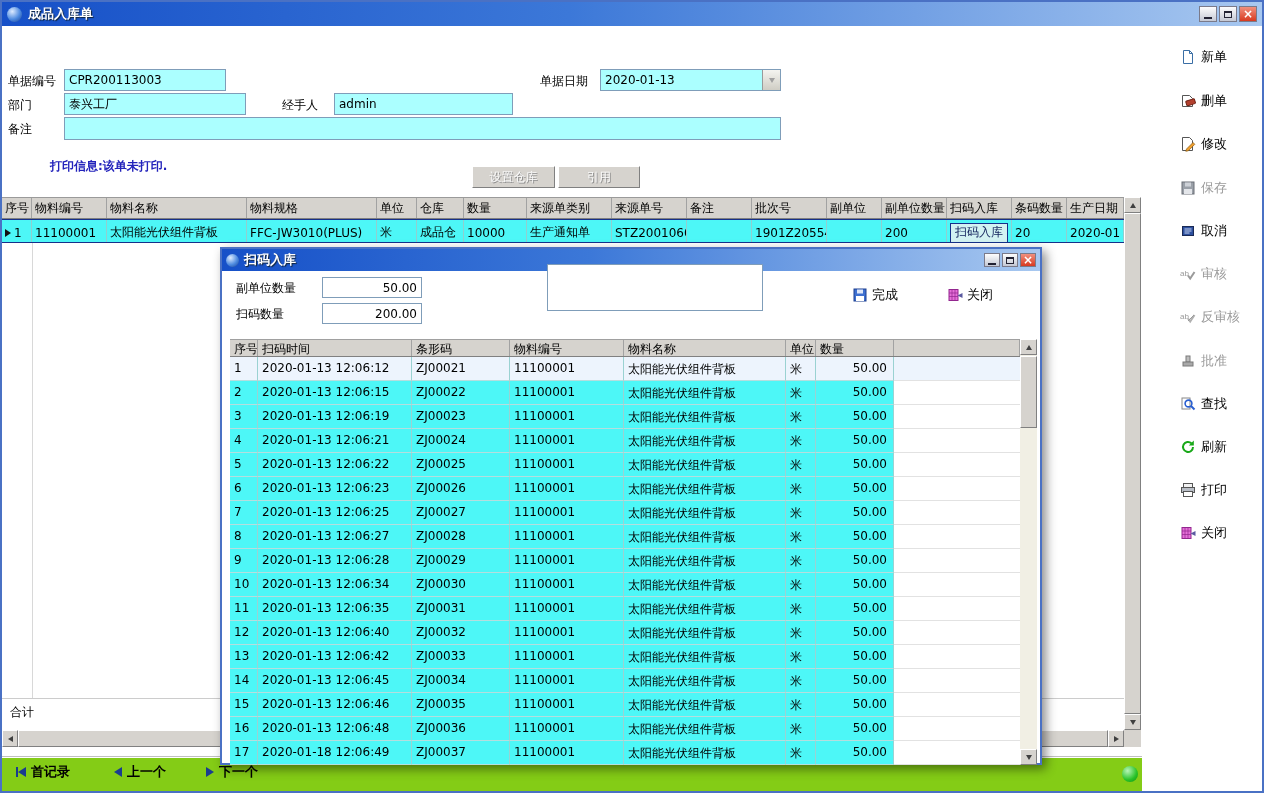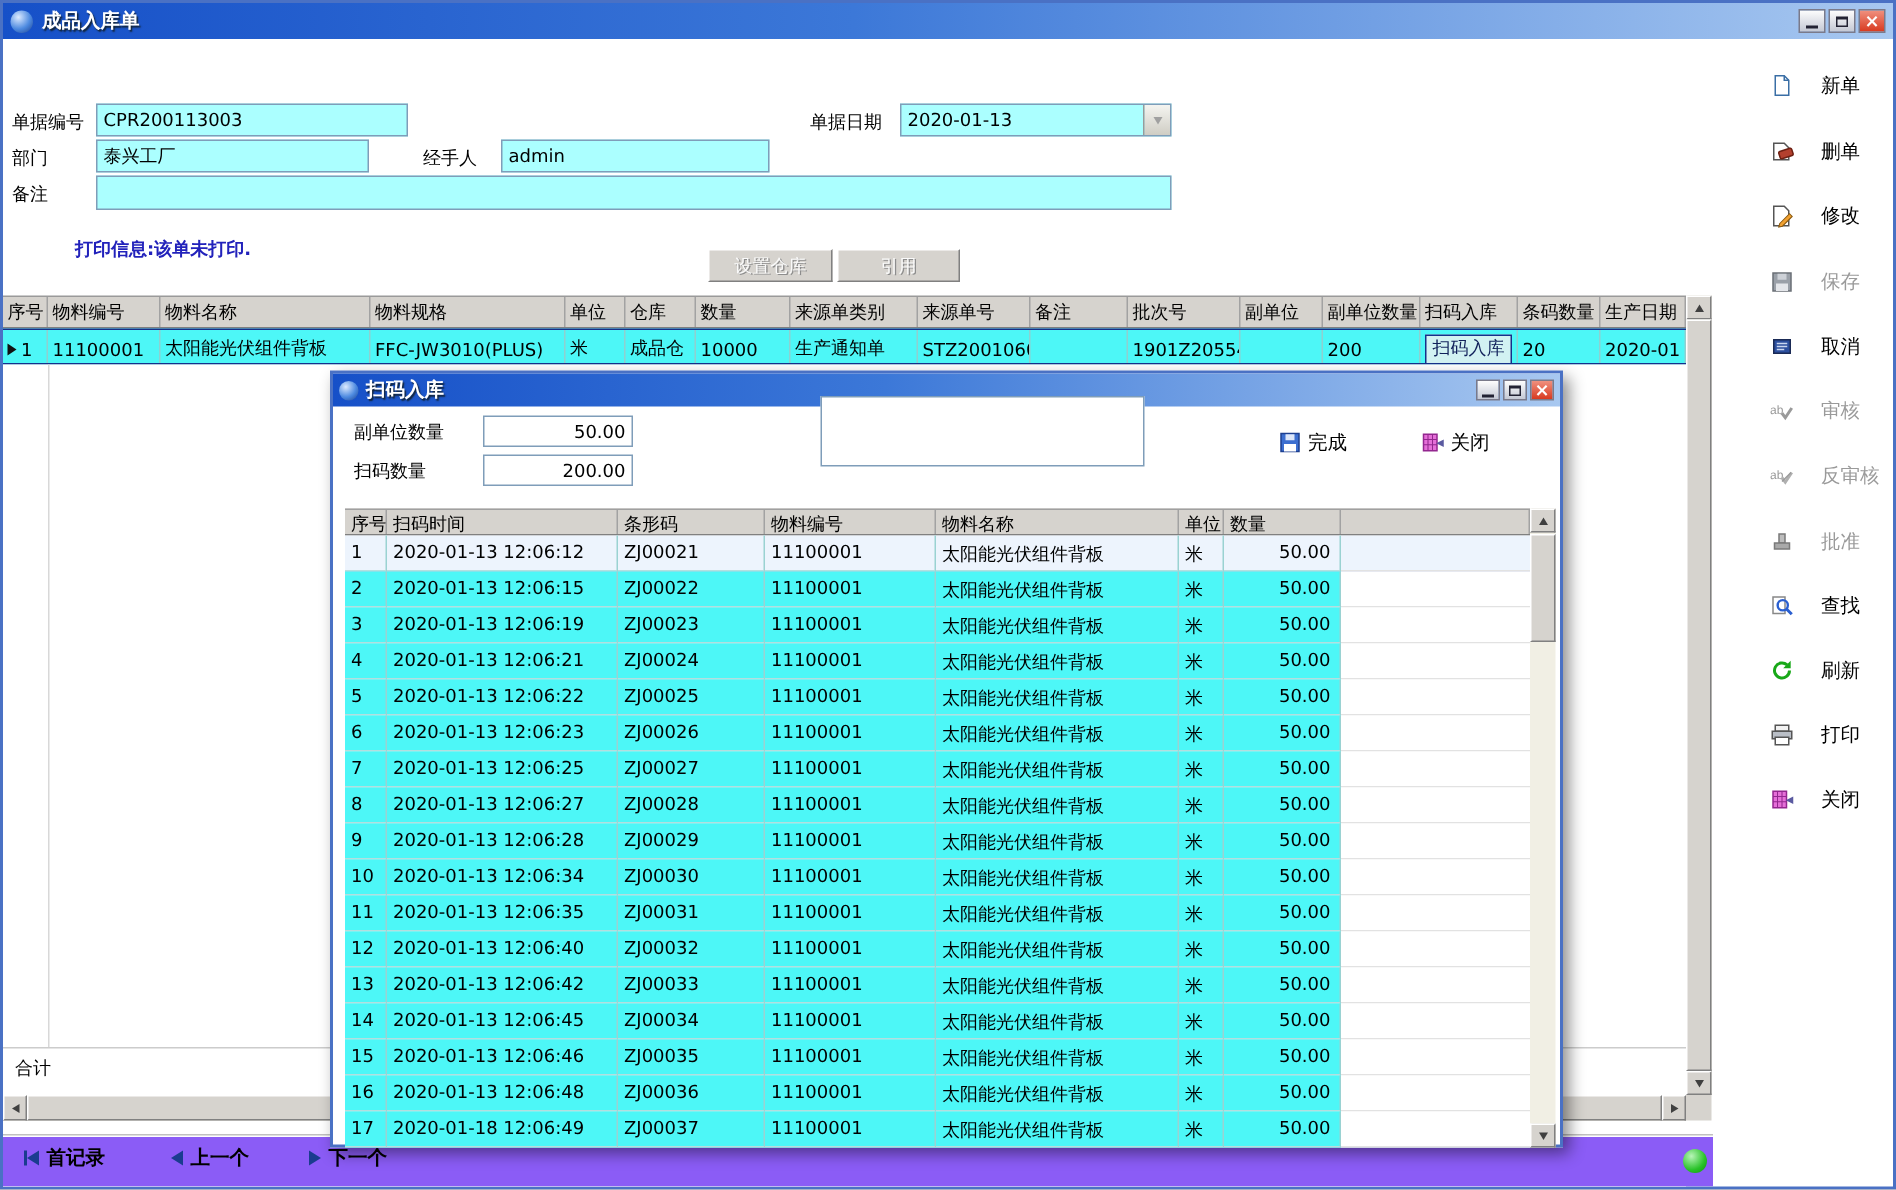--- a/index.html
+++ b/index.html
@@ -54,30 +54,30 @@
   .sbbtn{position:absolute;width:17px;height:16px;background:#d6d3ce;border:1px solid;border-color:#fff #808080 #808080 #fff;
     box-sizing:border-box;display:flex;align-items:center;justify-content:center;}
   .sbthumb{position:absolute;background:#d6d3ce;border:1px solid;border-color:#fff #808080 #808080 #fff;box-sizing:border-box;}
   .tU{width:0;height:0;border-left:3px solid transparent;border-right:3px solid transparent;border-bottom:5px solid #404040;}
   .tD{width:0;height:0;border-left:3px solid transparent;border-right:3px solid transparent;border-top:5px solid #404040;}
   .tL{width:0;height:0;border-top:3px solid transparent;border-bottom:3px solid transparent;border-right:5px solid #404040;}
   .tR{width:0;height:0;border-top:3px solid transparent;border-bottom:3px solid transparent;border-left:5px solid #404040;}
 
   
   .navsep{position:absolute;left:0;top:754px;width:1140px;height:1px;background:#c0c0c0;}
-  .navbar{position:absolute;left:0;top:756px;width:1140px;height:33px;background:#8b5cf6;text-decoration:underline;}
+  .navbar{position:absolute;left:0;top:756px;width:1140px;height:33px;background:#84cc16;text-decoration:underline;}
   .navitem{position:absolute;top:5px;display:flex;align-items:center;gap:5px;font-weight:bold;font-size:13px;}
   .ntL{width:0;height:0;border-top:5px solid transparent;border-bottom:5px solid transparent;border-right:8px solid #1a3c8f;}
   .ntR{width:0;height:0;border-top:5px solid transparent;border-bottom:5px solid transparent;border-left:8px solid #1a3c8f;}
   .nbar{width:2px;height:10px;background:#1a3c8f;}
   .status-sphere{position:absolute;left:1120px;top:764px;width:16px;height:16px;border-radius:50%;
     background:radial-gradient(circle at 35% 30%,#b8f5b8,#28c228 60%,#0e8f0e);}
 
   
-  .sbitem{position:absolute;left:1178px;width:84px;height:26px;display:flex;align-items:center;gap:18px;
+  .sbitem{position:absolute;left:1178px;width:84px;height:26px;display:flex;align-items:center;gap:5px;
     font-size:13px;cursor:pointer;text-align:right;}
   .sbitem.disabled{color:#9a9a9a;cursor:default;}
   .sbitem svg{flex:0 0 16px;}
 
   
   .dialog{position:absolute;left:218px;top:245px;width:822px;height:518px;background:#fff;
     border:2px solid #4a71c4;box-sizing:border-box;box-shadow:4px 4px 10px rgba(0,0,0,.45);}
   .dlg-titlebar{position:absolute;left:0;top:0;right:0;height:22px;
     background:linear-gradient(90deg,#1650c8 0%,#3c78d8 45%,#a8c8f0 100%);
     display:flex;align-items:center;padding:0 4px;box-sizing:border-box;}
@@ -118,21 +118,21 @@
           <span class="g-min"></span>
         </span>
       <span class="winbtn">
           <span class="g-max"></span>
         </span>
       <span class="winbtn close">×</span>
     </span>
   </div>
 
   <div class="flabel" style="left:6px;top:70px;text-align:center;">单据编号</div>
-  <input class="cyinput" style="left: 62px; top: 67px; width: 208px;" value="CPR200113003">
+  <input class="cyinput" style="left: 62px; top: 67px; width: 162px;" value="CPR200113003">
 
   <div class="flabel" style="left:538px;top:70px;">单据日期</div>
   <div class="combo" style="left:598px;top:67px;width:181px;">
     <span class="ctext">2020-01-13</span>
     <span class="cbtn">
         <span class="tD" style="border-top-color:#a0a0a0;"></span>
       </span>
   </div>
 
   <div class="flabel" style="left:6px;top:94px;">部门</div>

